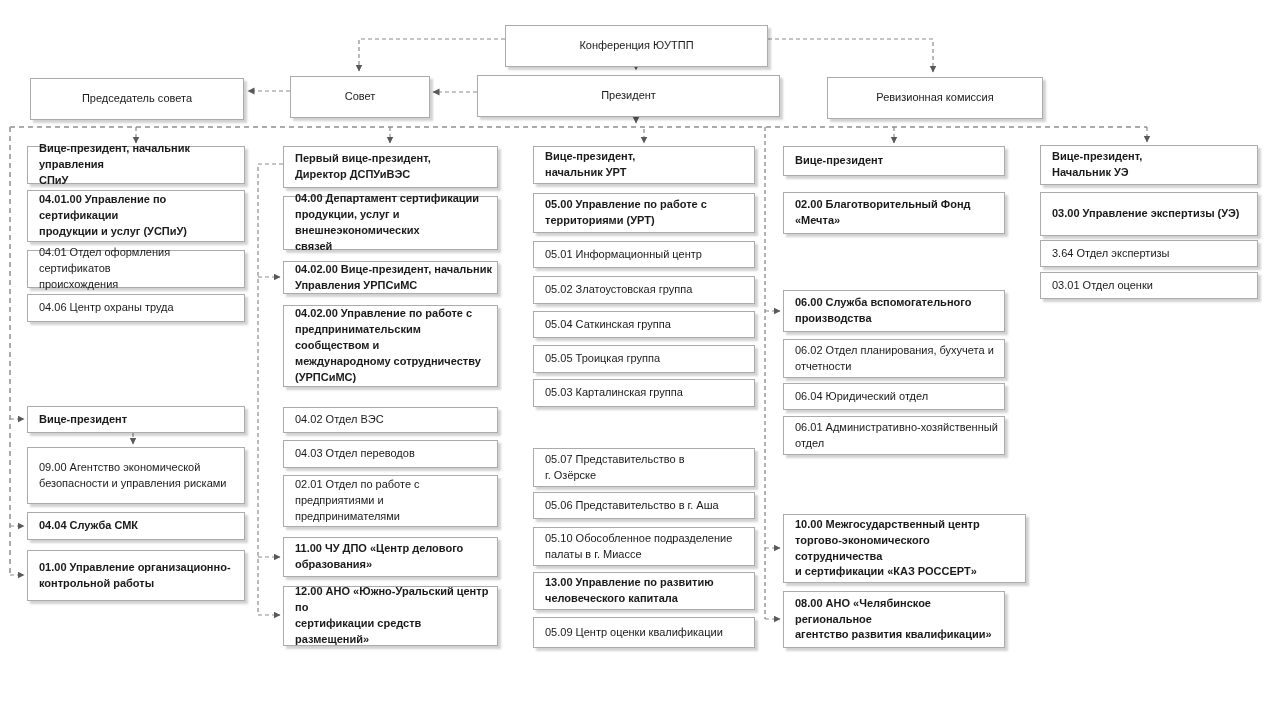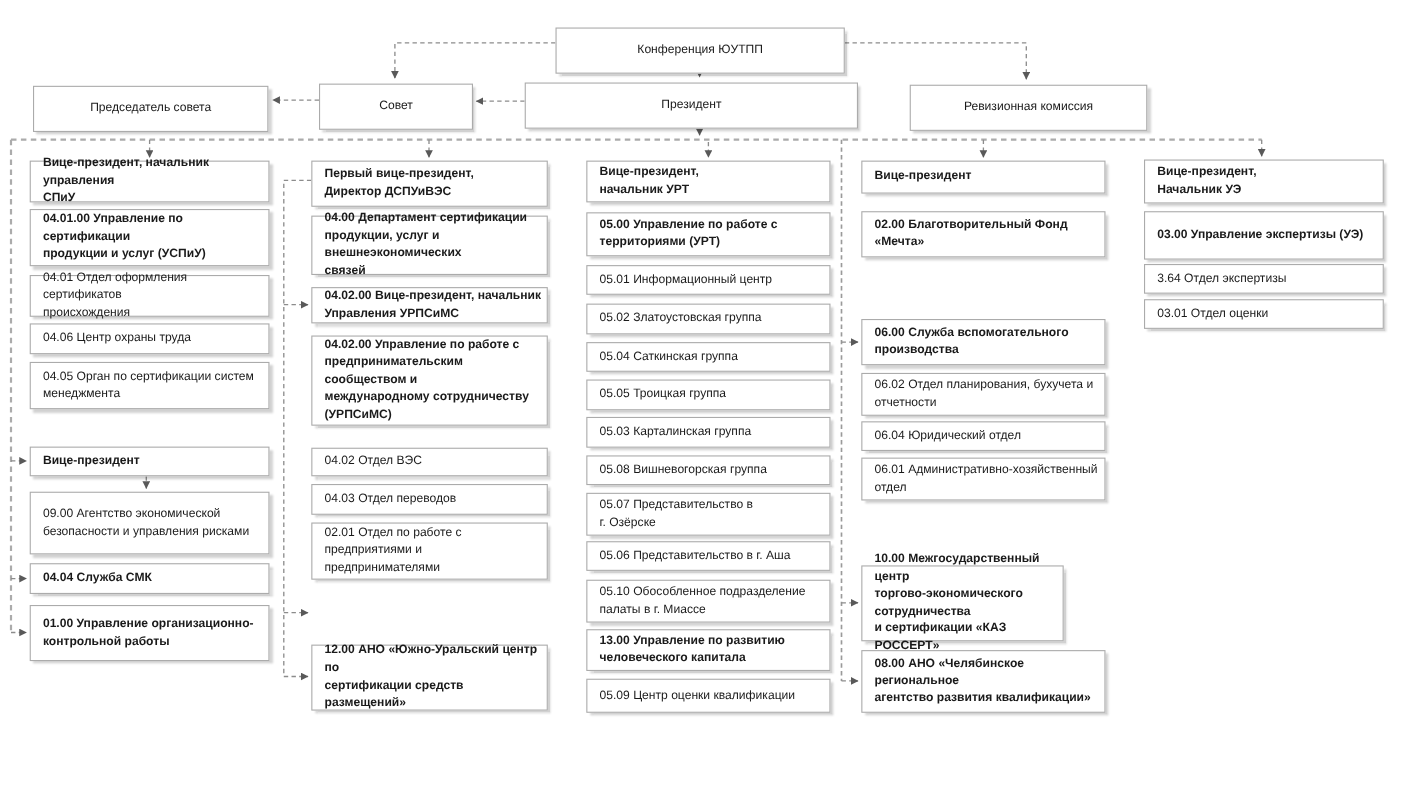--- a/index.html
+++ b/index.html
@@ -82,22 +82,20 @@
   <div class="box center" style="left:477px;top:75px;width:303px;height:33px">Президент</div>
   <div class="box center" style="left:827px;top:77px;width:216px;height:31px">Ревизионная комиссия</div>
 
   <div class="box bold" style="left:27px;top:146px;width:218px;height:38px">Вице-президент, начальник управления
 СПиУ</div>
   <div class="box bold" style="left:27px;top:190px;width:218px;height:52px">04.01.00 Управление по сертификации
 продукции и услуг (УСПиУ)</div>
   <div class="box" style="left:27px;top:250px;width:218px;height:38px">04.01 Отдел оформления сертификатов
 происхождения</div>
   <div class="box" style="left:27px;top:294px;width:218px;height:28px">04.06 Центр охраны труда</div>
-  <div class="box" style="left:27px;top:329px;width:218px;height:43px">04.05 Орган по сертификации систем
-менеджмента</div>
   <div class="box bold" style="left:27px;top:406px;width:218px;height:27px">Вице-президент</div>
   <div class="box" style="left:27px;top:447px;width:218px;height:57px">09.00 Агентство экономической
 безопасности и управления рисками</div>
   <div class="box bold" style="left:27px;top:512px;width:218px;height:28px">04.04 Служба СМК</div>
   <div class="box bold" style="left:27px;top:550px;width:218px;height:51px">01.00 Управление организационно-
 контрольной работы</div>
 
   <div class="box bold" style="left:283px;top:146px;width:215px;height:42px">Первый вице-президент,
 Директор ДСПУиВЭС</div>
   <div class="box bold" style="left:283px;top:196px;width:215px;height:54px">04.00 Департамент сертификации
@@ -106,52 +104,53 @@
   <div class="box bold" style="left:283px;top:261px;width:215px;height:33px">04.02.00 Вице-президент, начальник
 Управления УРПСиМС</div>
   <div class="box bold" style="left:283px;top:305px;width:215px;height:82px">04.02.00 Управление по работе с
 предпринимательским сообществом и
 международному сотрудничеству
 (УРПСиМС)</div>
   <div class="box" style="left:283px;top:407px;width:215px;height:26px">04.02 Отдел ВЭС</div>
   <div class="box" style="left:283px;top:440px;width:215px;height:28px">04.03 Отдел переводов</div>
   <div class="box" style="left:283px;top:475px;width:215px;height:52px">02.01 Отдел по работе с предприятиями и
 предпринимателями</div>
+  <div class="box bold" style="left:283px;top:537px;width:215px;height:40px">11.00 ЧУ ДПО «Центр делового
+образования»</div>
   <div class="box bold" style="left:283px;top:586px;width:215px;height:60px">12.00 АНО «Южно-Уральский центр по
 сертификации средств размещений»</div>
 
   <div class="box bold" style="left:533px;top:146px;width:222px;height:38px">Вице-президент,
 начальник УРТ</div>
   <div class="box bold" style="left:533px;top:193px;width:222px;height:40px">05.00 Управление по работе с
 территориями (УРТ)</div>
   <div class="box" style="left:533px;top:241px;width:222px;height:27px">05.01 Информационный центр</div>
   <div class="box" style="left:533px;top:276px;width:222px;height:28px">05.02 Златоустовская группа</div>
   <div class="box" style="left:533px;top:311px;width:222px;height:27px">05.04 Саткинская группа</div>
   <div class="box" style="left:533px;top:345px;width:222px;height:28px">05.05 Троицкая группа</div>
   <div class="box" style="left:533px;top:379px;width:222px;height:28px">05.03 Карталинская группа</div>
-  <div class="box" style="left:533px;top:414px;width:222px;height:27px">05.08 Вишневогорская группа</div>
   <div class="box" style="left:533px;top:448px;width:222px;height:39px">05.07 Представительство в
 г. Озёрске</div>
   <div class="box" style="left:533px;top:492px;width:222px;height:27px">05.06 Представительство в г. Аша</div>
   <div class="box" style="left:533px;top:527px;width:222px;height:39px">05.10 Обособленное подразделение
 палаты в г. Миассе</div>
   <div class="box bold" style="left:533px;top:572px;width:222px;height:38px">13.00 Управление по развитию
 человеческого капитала</div>
   <div class="box" style="left:533px;top:617px;width:222px;height:31px">05.09 Центр оценки квалификации</div>
 
   <div class="box bold" style="left:783px;top:146px;width:222px;height:30px">Вице-президент</div>
   <div class="box bold" style="left:783px;top:192px;width:222px;height:42px">02.00 Благотворительный Фонд «Мечта»</div>
   <div class="box bold" style="left:783px;top:290px;width:222px;height:42px">06.00 Служба вспомогательного
 производства</div>
   <div class="box" style="left:783px;top:339px;width:222px;height:39px">06.02 Отдел планирования, бухучета и
 отчетности</div>
   <div class="box" style="left:783px;top:383px;width:222px;height:27px">06.04 Юридический отдел</div>
   <div class="box" style="left:783px;top:416px;width:222px;height:39px">06.01 Административно-хозяйственный
 отдел</div>
-  <div class="box bold" style="left:783px;top:514px;width:184px;height:69px">10.00 Межгосударственный центр
+  <div class="box bold" style="left:783px;top:514px;width:243px;height:69px">10.00 Межгосударственный центр
 торгово-экономического сотрудничества
 и сертификации «КАЗ РОССЕРТ»</div>
   <div class="box bold" style="left:783px;top:591px;width:222px;height:57px">08.00 АНО «Челябинское региональное
 агентство развития квалификации»</div>
 
   <div class="box bold" style="left:1040px;top:145px;width:218px;height:40px">Вице-президент,
 Начальник УЭ</div>
   <div class="box bold" style="left:1040px;top:192px;width:218px;height:44px">03.00 Управление экспертизы (УЭ)</div>
   <div class="box" style="left:1040px;top:240px;width:218px;height:27px">3.64 Отдел экспертизы</div>
   <div class="box" style="left:1040px;top:272px;width:218px;height:27px">03.01 Отдел оценки</div>

